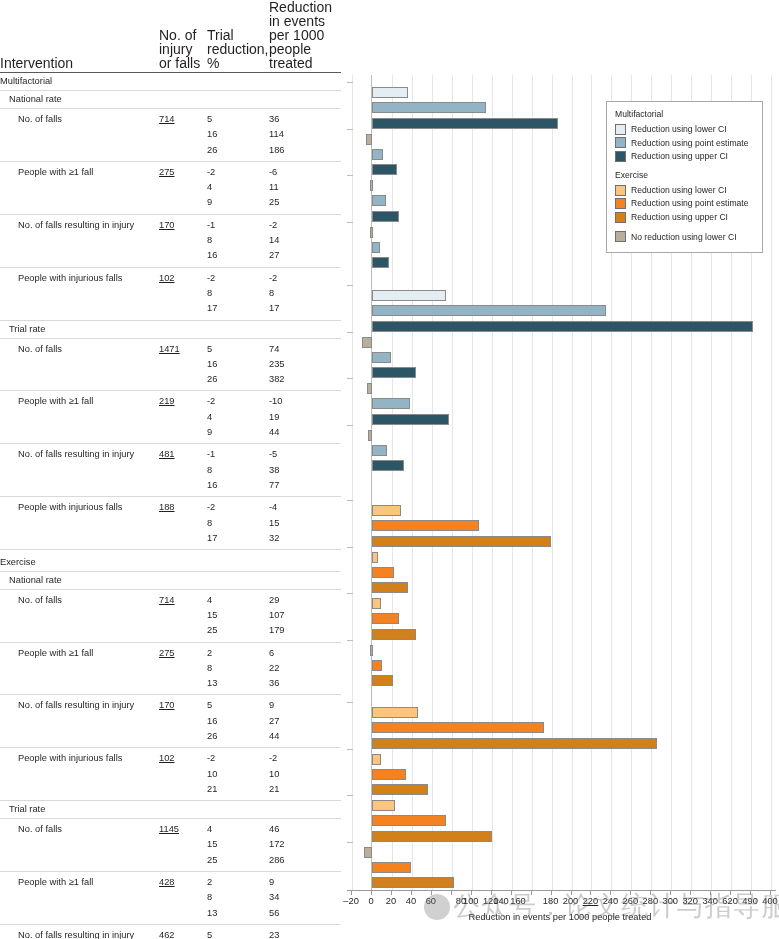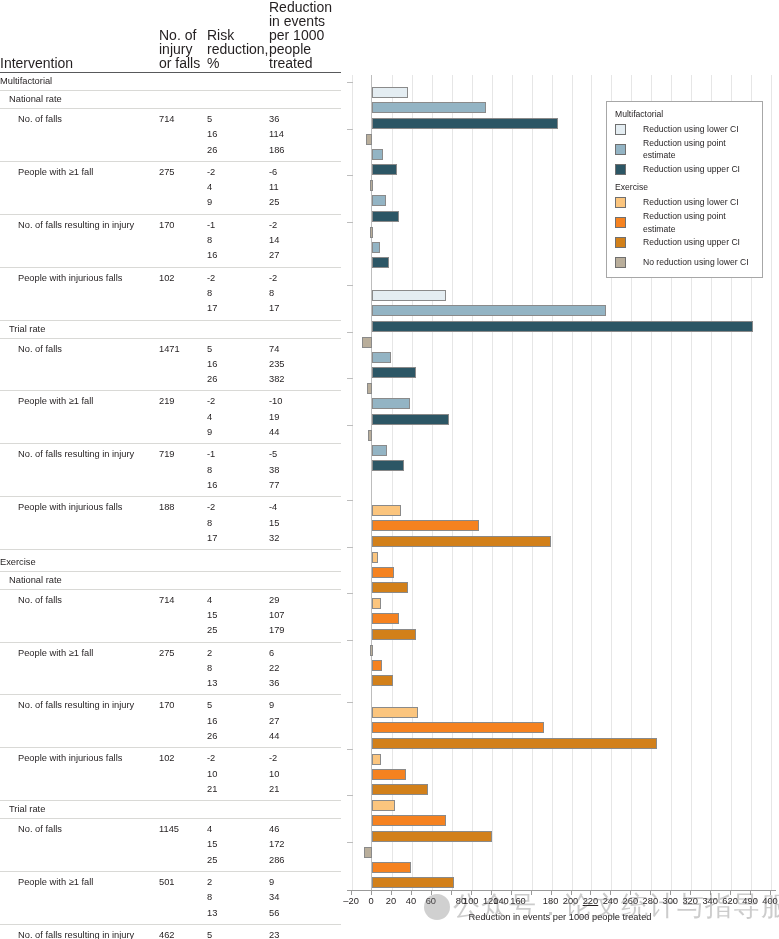--- a/index.html
+++ b/index.html
@@ -61,20 +61,21 @@
     border-bottom: 0.8px solid #d9d9d6;
   }
   .rowlabel {
     padding-left: 18px !important;
     line-height: 15.3px;
     padding-top: 3px !important;
   }
   .numcell {
     line-height: 15.3px;
     padding-top: 3px !important;
+    text-decoration: underline;
   }
   .stackcell {
     line-height: 15.3px;
     padding-top: 3px !important;
     white-space: pre-line;
   }
   tr.datarow > td { border-bottom: 0.8px solid #d9d9d6; padding-bottom: 3px !important;}
   .sectiongap td { height: 4px; border: none; }
 
   
@@ -153,21 +154,21 @@
     left: 606px; top: 101px;
     width: 157px;
     background: #ffffff;
     border: 1px solid #a7a7a7;
     padding: 7px 8px 8px 8px;
     font-size: 8.6px;
     color: #231f20;
     z-index: 5;
   }
   .leg-group-title { margin: 0 0 3px 0; line-height: 11px; }
-  .leg-item { display: flex; align-items: center; line-height: 12.6px; margin-bottom: 1px; gap: 12px; }
+  .leg-item { display: flex; align-items: center; line-height: 12.6px; margin-bottom: 1px; }
   .leg-swatch {
     width: 11px; height: 11px;
     border: 0.8px solid #6f6f6f;
     margin-right: 5px;
     flex: 0 0 auto;
   }
   .leg-spacer { height: 6px; }
 
   
   #watermark {
@@ -202,21 +203,21 @@
           <col class="col-no">
           <col class="col-risk">
           <col class="col-red">
       </colgroup>
       <thead>
         <tr class="hdr-row">
           <th class="hdr-cell">Intervention</th>
           <th class="hdr-cell" style="white-space:pre-line">No. of
 injury
 or falls</th>
-          <th class="hdr-cell" style="white-space:pre-line">Risk
+          <th class="hdr-cell" style="white-space:pre-line">Trial
 reduction, %</th>
           <th class="hdr-cell" style="white-space:pre-line">Reduction
 in events
 per 1000
 people treated</th>
         </tr>
       </thead>
       <tbody id="table-body">
           <tr>
             <td class="grp1" colspan="4">Multifactorial</td>
@@ -282,21 +283,21 @@
             <td class="numcell">219</td>
             <td class="stackcell">-2
 4
 9</td>
             <td class="stackcell">-10
 19
 44</td>
           </tr>
           <tr class="datarow">
             <td class="rowlabel">No. of falls resulting in injury</td>
-            <td class="numcell">719</td>
+            <td class="numcell">481</td>
             <td class="stackcell">-1
 8
 16</td>
             <td class="stackcell">-5
 38
 77</td>
           </tr>
           <tr class="datarow">
             <td class="rowlabel">People with injurious falls</td>
             <td class="numcell">188</td>
@@ -364,21 +365,21 @@
             <td class="numcell">1145</td>
             <td class="stackcell">4
 15
 25</td>
             <td class="stackcell">46
 172
 286</td>
           </tr>
           <tr class="datarow">
             <td class="rowlabel">People with ≥1 fall</td>
-            <td class="numcell">501</td>
+            <td class="numcell">428</td>
             <td class="stackcell">2
 8
 13</td>
             <td class="stackcell">9
 34
 56</td>
           </tr>
           <tr class="datarow">
             <td class="rowlabel">No. of falls resulting in injury</td>
             <td class="numcell">462</td>

